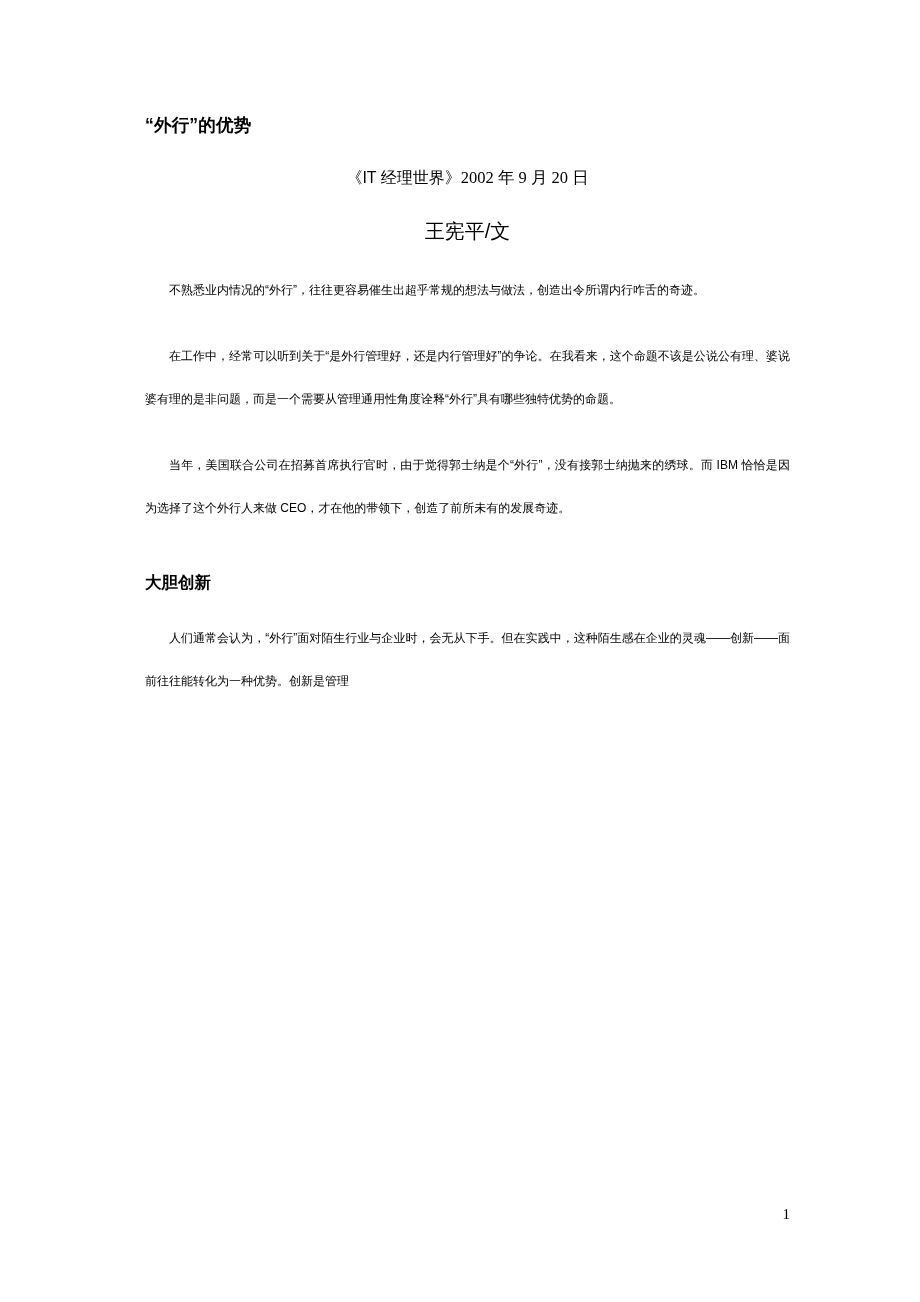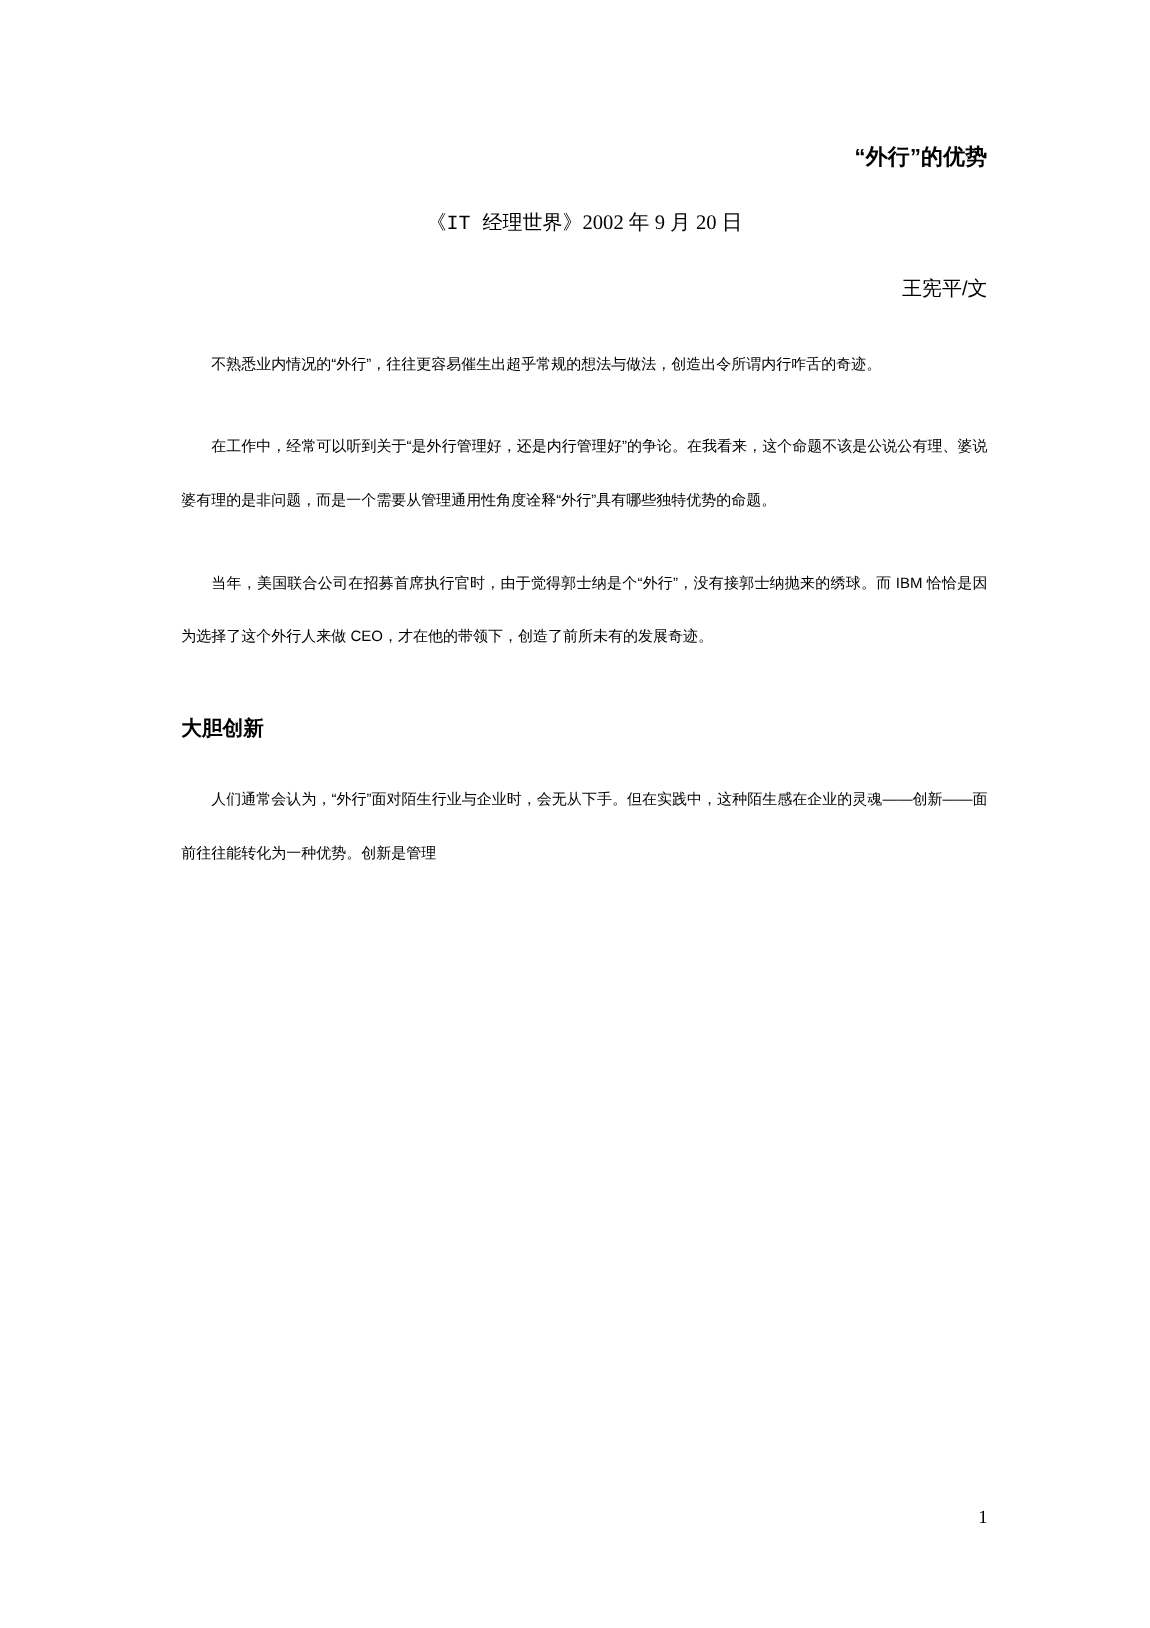--- a/index.html
+++ b/index.html
@@ -30,47 +30,47 @@
     position: absolute;
     left: 145px;
     top: 0;
     width: 645px;
   }
 
   
   .doc-title {
     margin: 0;
     padding-top: 112px;
-    text-align: right;
+    text-align: left;
     font-family: "Liberation Sans", "DejaVu Sans", sans-serif;
     font-weight: bold;
     font-size: 17.5px;
     line-height: 26px;
     letter-spacing: 0.2px;
   }
 
   .doc-subtitle {
     margin: 0;
     padding-top: 28px;
     text-align: center;
     font-family: "Liberation Serif", "DejaVu Serif", serif;
     font-size: 16.5px;
     line-height: 24px;
   }
   .doc-subtitle .cjk {
-    font-family: Liberation Mono, monospace;
+    font-family: Liberation Sans, sans-serif;
     font-size: 16px;
   }
 
   .doc-author {
     margin: 0;
     padding-top: 29px;
-    text-align: right;
+    text-align: center;
     font-family: "Liberation Sans", "DejaVu Sans", sans-serif;
-    font-size: 16px;
+    font-size: 20px;
     line-height: 24px;
   }
 
   
   .body-block {
     padding-top: 26px;
   }
 
   p.para {
     margin: 0 0 23px 0;

